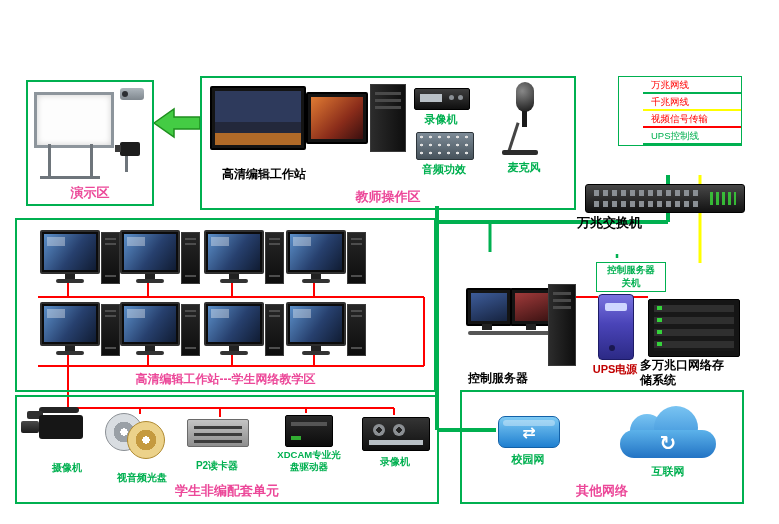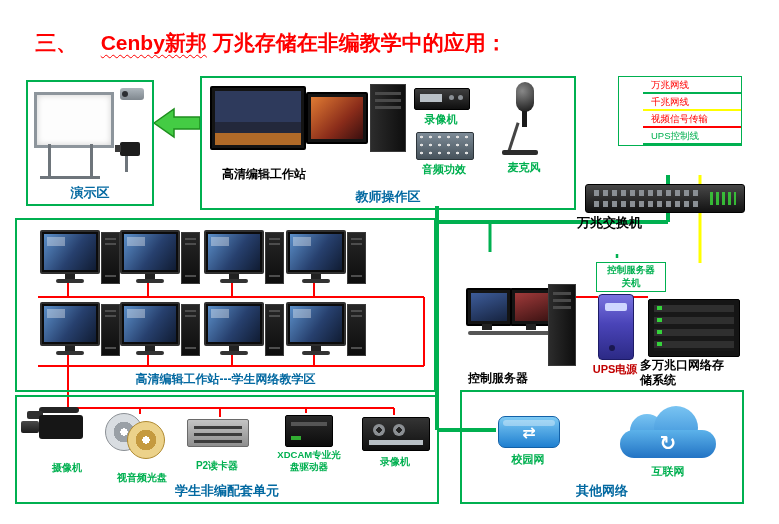--- a/index.html
+++ b/index.html
@@ -7,21 +7,21 @@
          font-family:"Liberation Sans","DejaVu Sans",sans-serif;}
   .lines{position:absolute;left:0;top:0;z-index:1;pointer-events:none;}
   .abs{position:absolute;}
   .z2{z-index:2;margin-top:36px;}
   
   .title{position:absolute;left:12px;top:5px;z-index:3;color:#ff0000;font-weight:bold;
          font-size:21px;white-space:pre;}
   .title .wavy{text-decoration:underline wavy #ff0000;text-decoration-thickness:1px;text-underline-offset:4px;}
   
   .gbox{position:absolute;border:2px solid #00b050;background:transparent;z-index:2;}
-  .glabel{color:#0369a1;font-weight:bold;}
+  .glabel{color:#ec4899;font-weight:bold;}
   .boxlabel{position:absolute;left:0;right:0;bottom:2px;text-align:center;font-size:13px;}
   .pre{white-space:pre-line;}
   
   .legend{position:absolute;left:618px;top:76px;width:122px;border:1px solid #00b050;z-index:2;background:#fff;}
   .legend .row{height:15px;line-height:15px;padding-left:8px;font-size:9.5px;border-bottom:2px solid #ccc;margin-left:24px;}
   
   .pc{position:absolute;width:80px;height:56px;}
   .pc .monitor{position:absolute;left:0;top:0;width:56px;height:40px;background:#0b0b0b;border:2px solid #2f2f2f;border-radius:2px;}
   .pc .screen{position:absolute;left:2px;top:2px;right:2px;bottom:2px;background:linear-gradient(125deg,#5b8fc9 0%,#27406e 55%,#101c33 100%);}
   .pc .screen::after{content:"";position:absolute;left:3px;top:3px;width:18px;height:9px;background:rgba(255,255,255,.35);}
@@ -121,23 +121,20 @@
     <path d="M424 297 V366" stroke="#ff0000" stroke-width="2" fill="none"></path>
     <path d="M68 281 V297 M148 281 V297 M232 281 V297 M314 281 V297" stroke="#ff0000" stroke-width="2" fill="none"></path>
     <path d="M68 353 V366 M148 353 V366 M232 353 V366 M314 353 V366" stroke="#ff0000" stroke-width="2" fill="none"></path>
     <path d="M68 366 V408" stroke="#ff0000" stroke-width="2" fill="none"></path>
     <path d="M68 408 H394" stroke="#ff0000" stroke-width="2" fill="none"></path>
     <path d="M140 408 V414 M220 408 V417 M306 408 V413 M394 408 V415" stroke="#ff0000" stroke-width="2" fill="none"></path>
 
     <polygon points="154,123 174,109 174,117 200,117 200,129 174,129 174,137" fill="#44cc44" stroke="#1e8f1e" stroke-width="1.5"></polygon>
   </svg>
 
-  <div class="title">
-    <span>三、    </span><span class="wavy">Cenby新邦</span><span> 万兆存储在非编教学中的应用：</span>
-  </div>
 
   <div class="gbox" style="left:26px;top:80px;width:124px;height:122px;">
     <div class="board" style="left:6px;top:10px;width:74px;height:50px;"></div>
     <div class="leg" style="left:20px;top:62px;height:34px;"></div>
     <div class="leg" style="left:62px;top:62px;height:34px;"></div>
     <div class="legbar" style="left:12px;top:94px;width:60px;"></div>
     <div class="projector" style="left:92px;top:6px;width:24px;height:12px;"></div>
     <div class="minicam" style="left:92px;top:60px;width:20px;height:14px;"></div>
     <div class="leg" style="left:97px;top:74px;height:16px;"></div>
     <div class="boxlabel glabel">演示区</div>

